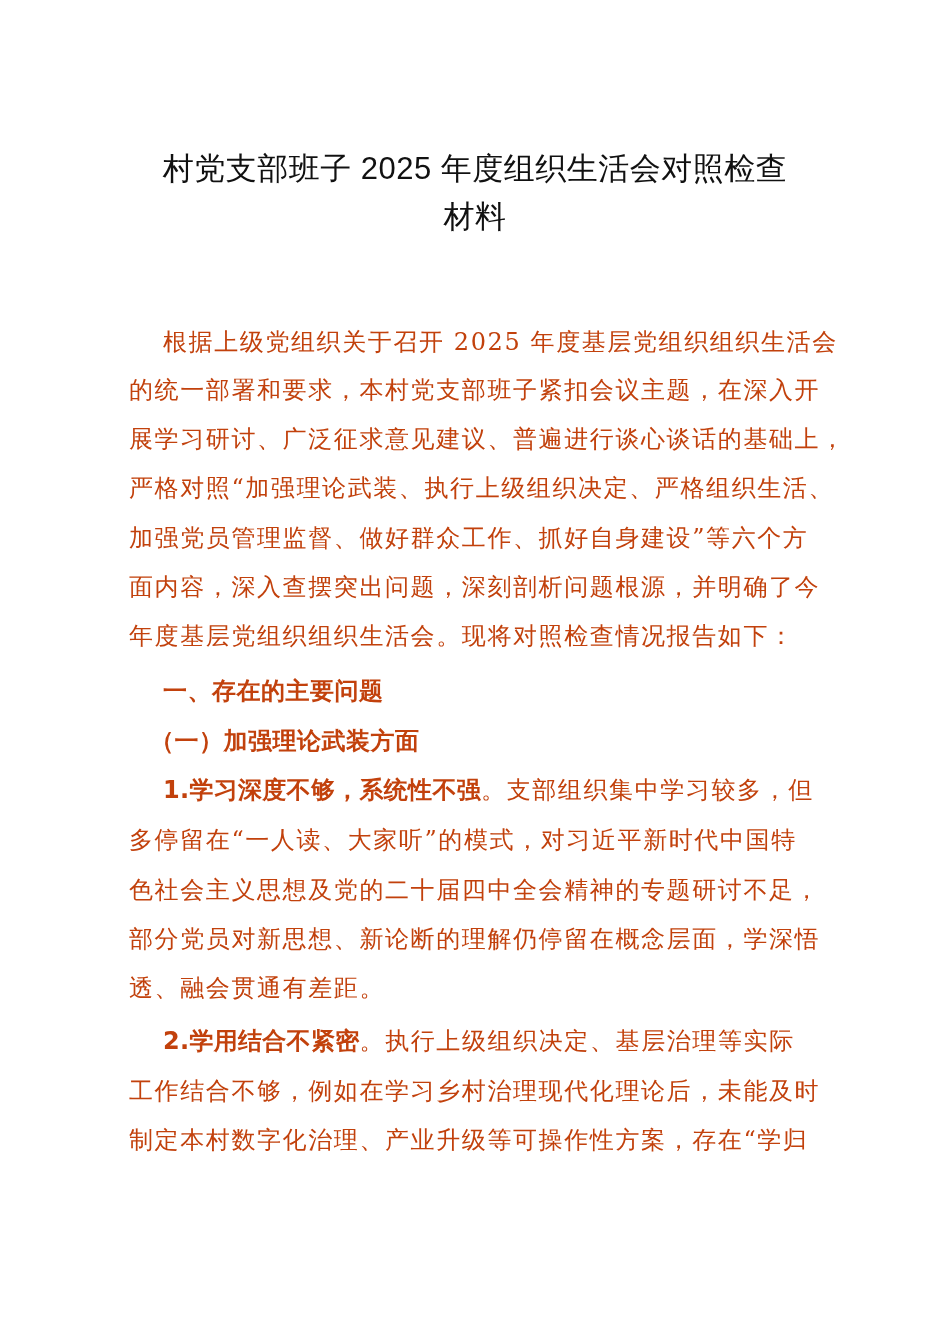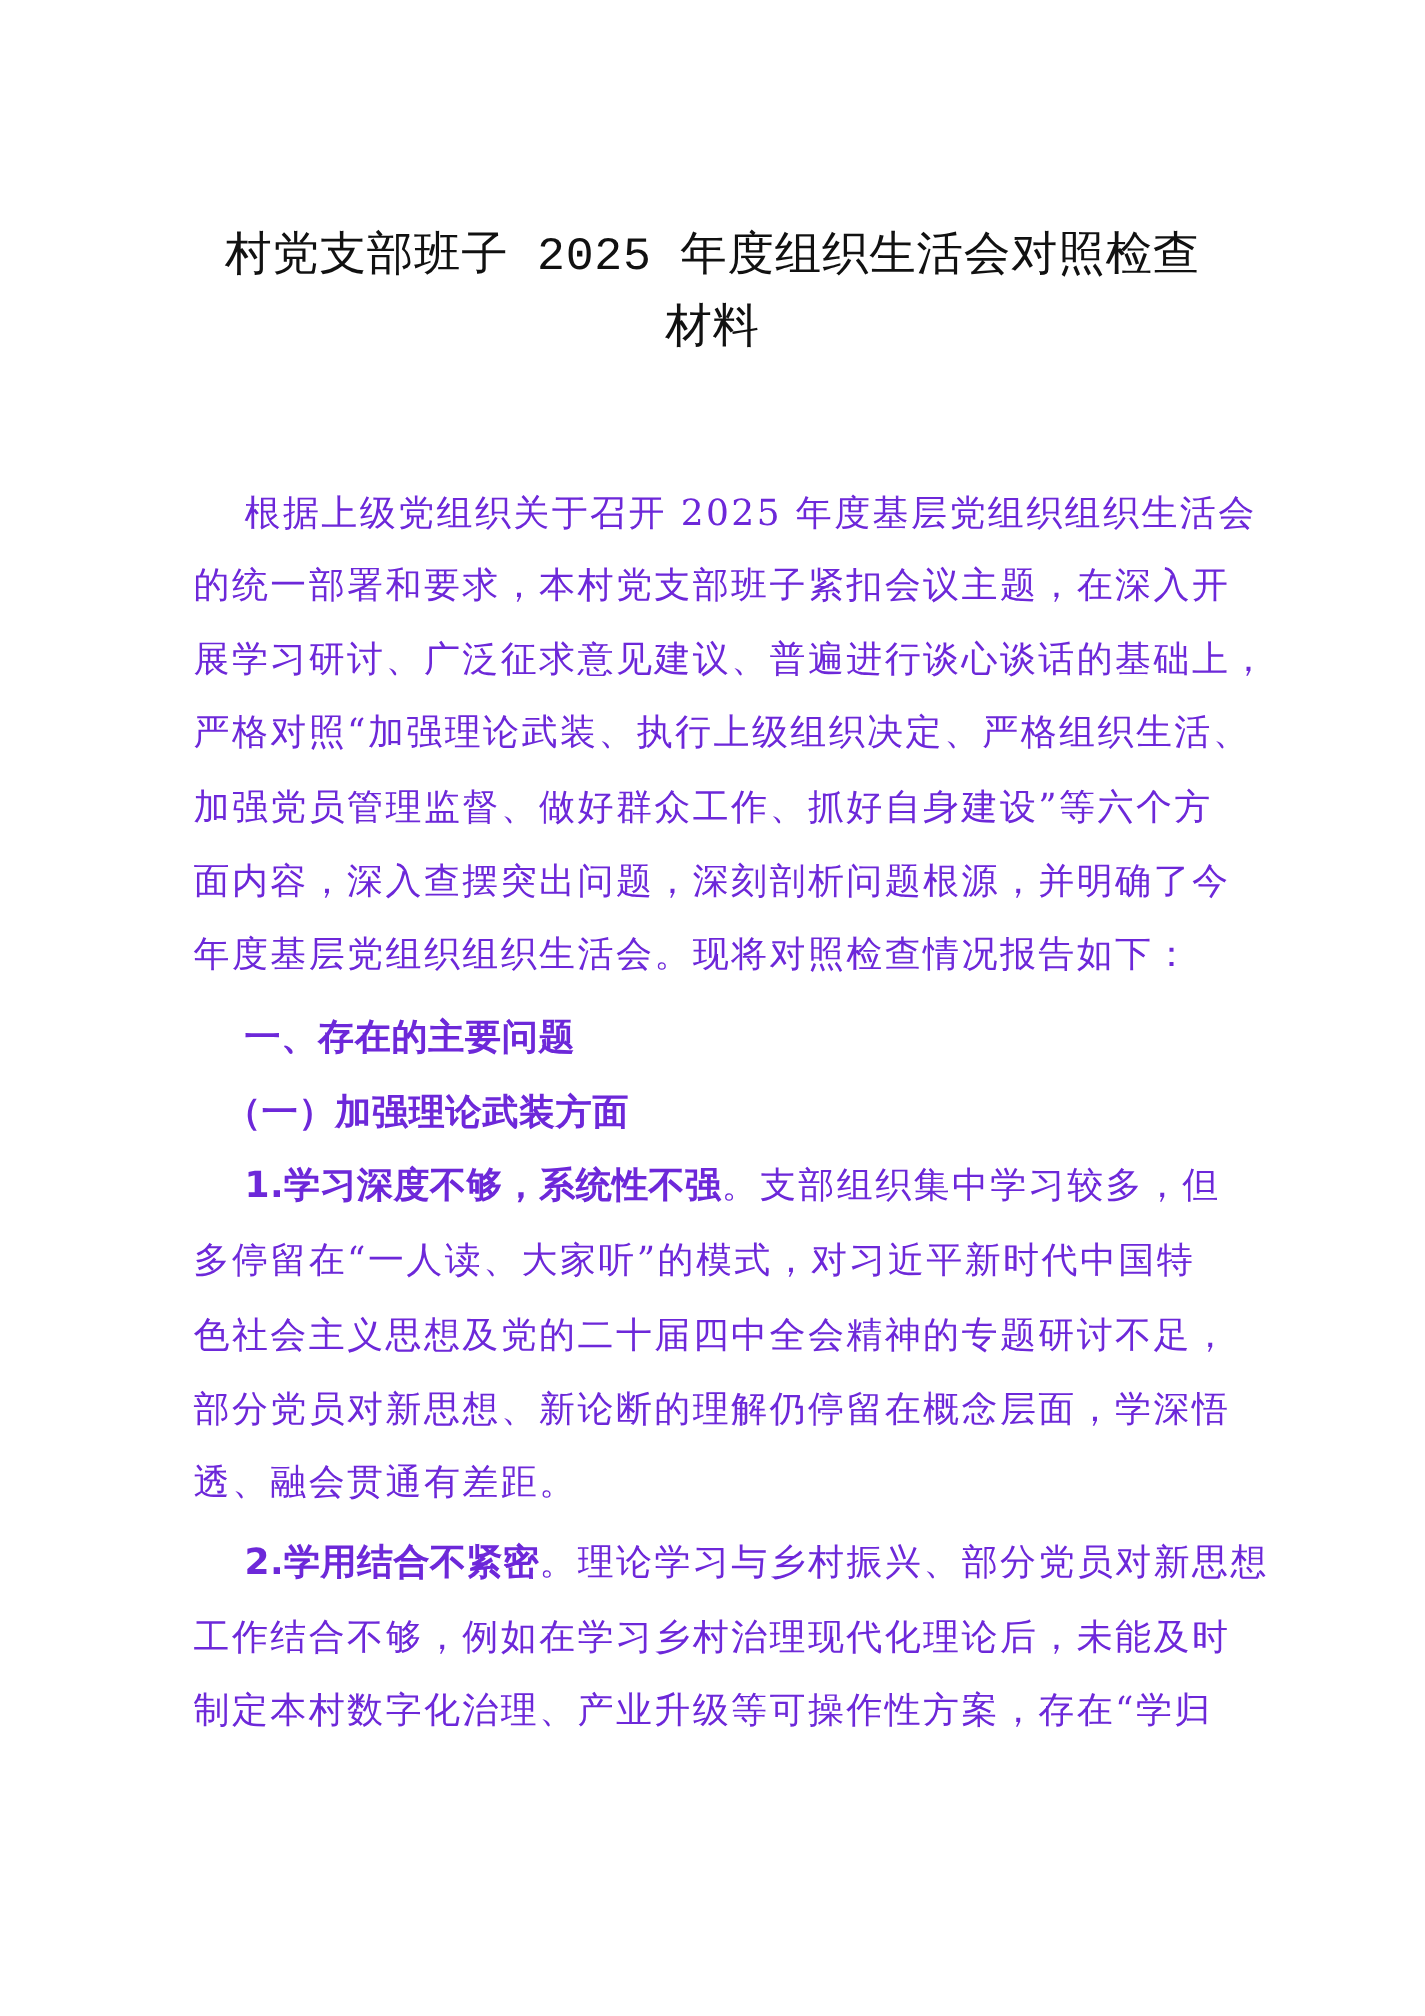--- a/index.html
+++ b/index.html
@@ -20,37 +20,37 @@
       left: 0; top: 0;
       width: 950px;
       height: 1344px;
       background: #ffffff;
     }
     .title {
       position: absolute;
       left: 0;
       width: 950px;
       text-align: center;
-      font-family: Liberation Mono, monospace;
+      font-family: Liberation Sans, sans-serif;
       font-size: 31px;
       font-weight: normal;
       color: #111;
       letter-spacing: 0.5px;
     }
     .title-line1 { top: 148px; }
     .title-line2 { top: 196px; }
     .line {
       position: absolute;
       left: 129px;
       width: 710px;
       font-size: 24px;
       line-height: 30px;
       white-space: nowrap;
       letter-spacing: 1.6px;
-      color: #6d28d9;
+      color: #c2410c;
     }
     .indent { left: 163px; }
     .heading {
       font-family: "DejaVu Sans", "Liberation Sans", sans-serif;
       font-weight: bold;
       letter-spacing: 0.5px;
     }
     .bold {
       font-family: "DejaVu Sans", "Liberation Sans", sans-serif;
       font-weight: bold;
@@ -78,18 +78,18 @@
 
   <div class="line indent" style="top:775px">
     <span class="bold">1.学习深度不够，系统性不强</span><span>。支部组织集中学习较多，但</span>
   </div>
   <div class="line" style="top:825px">多停留在“一人读、大家听”的模式，对习近平新时代中国特</div>
   <div class="line" style="top:875px">色社会主义思想及党的二十届四中全会精神的专题研讨不足，</div>
   <div class="line" style="top:924px">部分党员对新思想、新论断的理解仍停留在概念层面，学深悟</div>
   <div class="line" style="top:973px">透、融会贯通有差距。</div>
 
   <div class="line indent" style="top:1026px">
-    <span class="bold">2.学用结合不紧密</span><span>。理论学习与乡村振兴、部分党员对新思想</span>
+    <span class="bold">2.学用结合不紧密</span><span>。执行上级组织决定、基层治理等实际</span>
   </div>
   <div class="line" style="top:1076px">工作结合不够，例如在学习乡村治理现代化理论后，未能及时</div>
   <div class="line" style="top:1125px">制定本村数字化治理、产业升级等可操作性方案，存在“学归</div>
 
 </div>
 
 </body></html>

